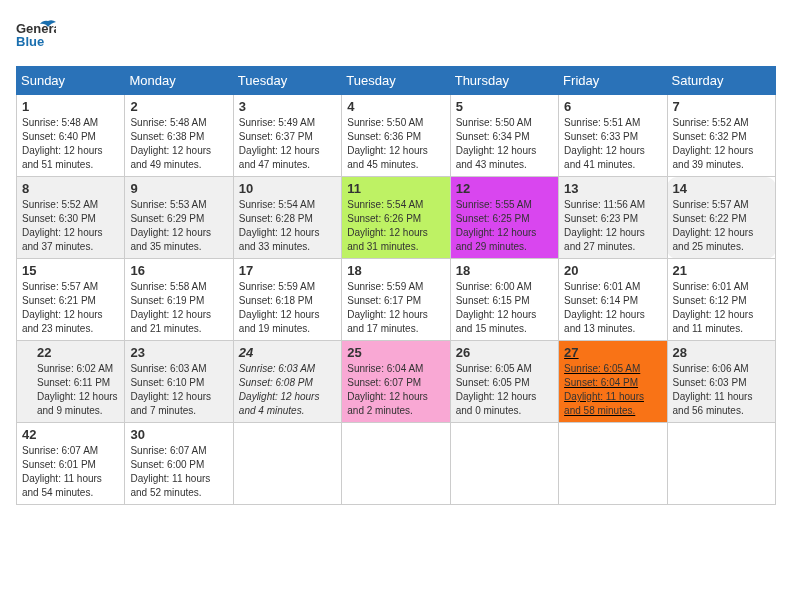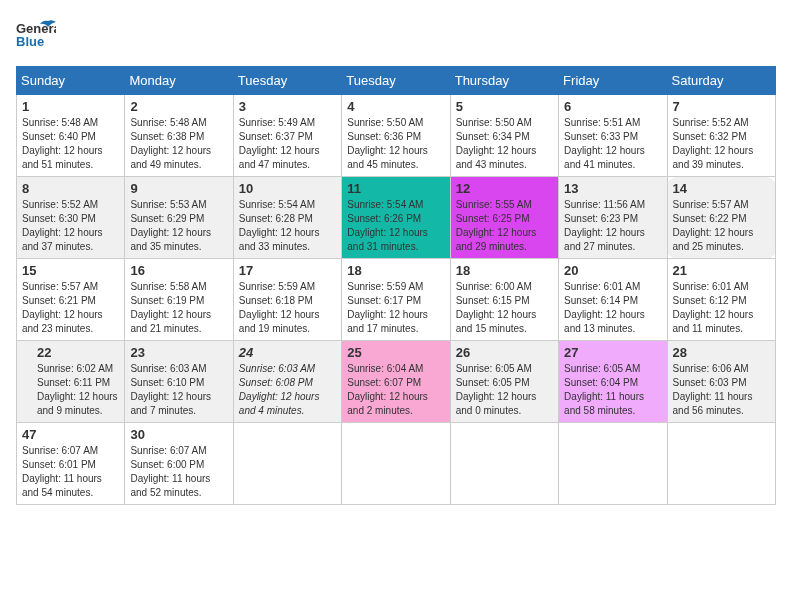--- a/index.html
+++ b/index.html
@@ -172,21 +172,21 @@
 Daylight: 12 hours
 and 35 minutes.</div>
         </td>
         <td style="background: rgb(240, 240, 240);">
           <span class="day-num">10</span>
           <div class="day-detail" style="white-space: pre-line;">Sunrise: 5:54 AM
 Sunset: 6:28 PM
 Daylight: 12 hours
 and 33 minutes.</div>
         </td>
-        <td style="background: #14b8a6;">
+        <td style="background: #bef264;">
           <span class="day-num">11</span>
           <div class="day-detail" style="white-space: pre-line;">Sunrise: 5:54 AM
 Sunset: 6:26 PM
 Daylight: 12 hours
 and 31 minutes.</div>
         </td>
         <td style="background: #d946ef;">
           <span class="day-num">12</span>
           <div class="day-detail" style="white-space: pre-line;">Sunrise: 5:55 AM
 Sunset: 6:25 PM
@@ -288,38 +288,38 @@
 Daylight: 12 hours
 and 2 minutes.</div>
         </td>
         <td style="background: rgb(240, 240, 240);">
           <span class="day-num">26</span>
           <div class="day-detail" style="white-space: pre-line;">Sunrise: 6:05 AM
 Sunset: 6:05 PM
 Daylight: 12 hours
 and 0 minutes.</div>
         </td>
-        <td style="background: #f0abfc;">
+        <td style="background: #f97316; text-decoration: underline;">
           <span class="day-num">27</span>
           <div class="day-detail" style="white-space: pre-line;">Sunrise: 6:05 AM
 Sunset: 6:04 PM
 Daylight: 11 hours
 and 58 minutes.</div>
         </td>
         <td style="background: rgb(240, 240, 240);">
           <span class="day-num">28</span>
           <div class="day-detail" style="white-space: pre-line;">Sunrise: 6:06 AM
 Sunset: 6:03 PM
 Daylight: 11 hours
 and 56 minutes.</div>
         </td>
       </tr>
       <tr>
         <td>
-          <span class="day-num">47</span>
+          <span class="day-num">42</span>
           <div class="day-detail" style="white-space: pre-line;">Sunrise: 6:07 AM
 Sunset: 6:01 PM
 Daylight: 11 hours
 and 54 minutes.</div>
         </td>
         <td>
           <span class="day-num">30</span>
           <div class="day-detail" style="white-space: pre-line;">Sunrise: 6:07 AM
 Sunset: 6:00 PM
 Daylight: 11 hours

